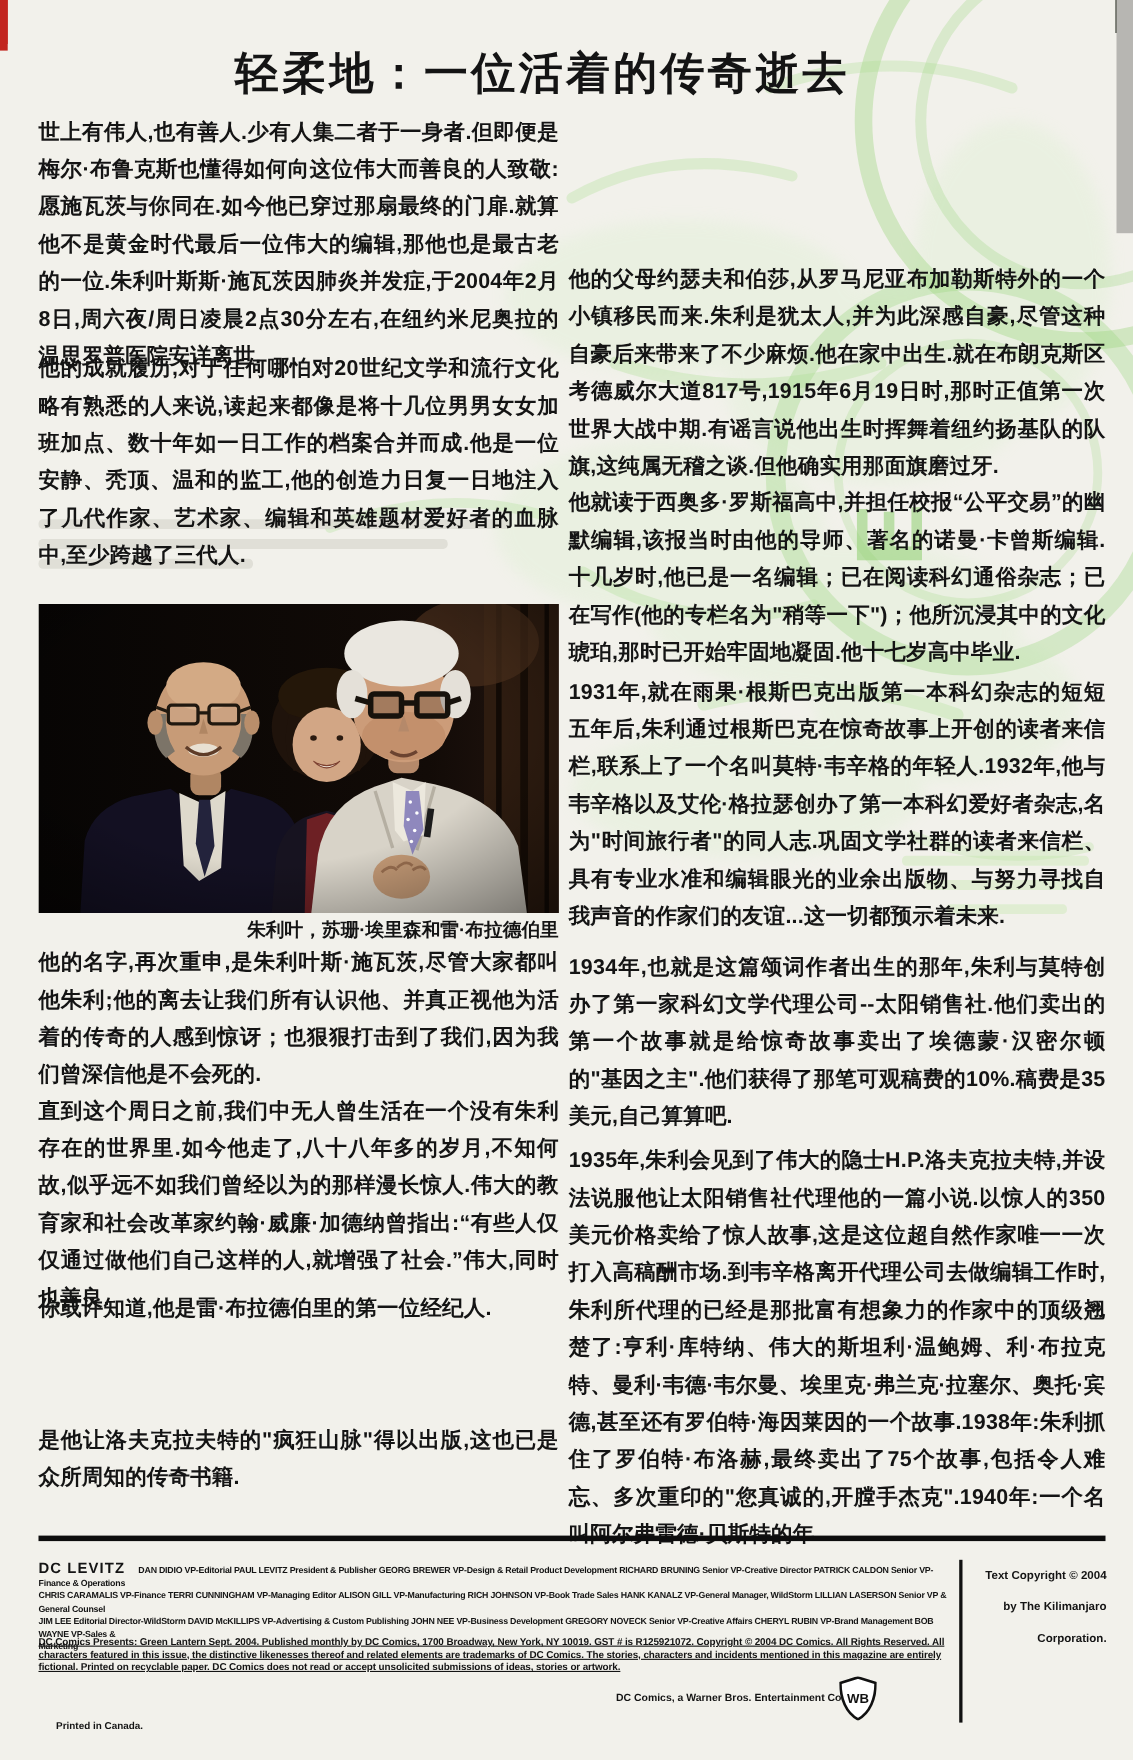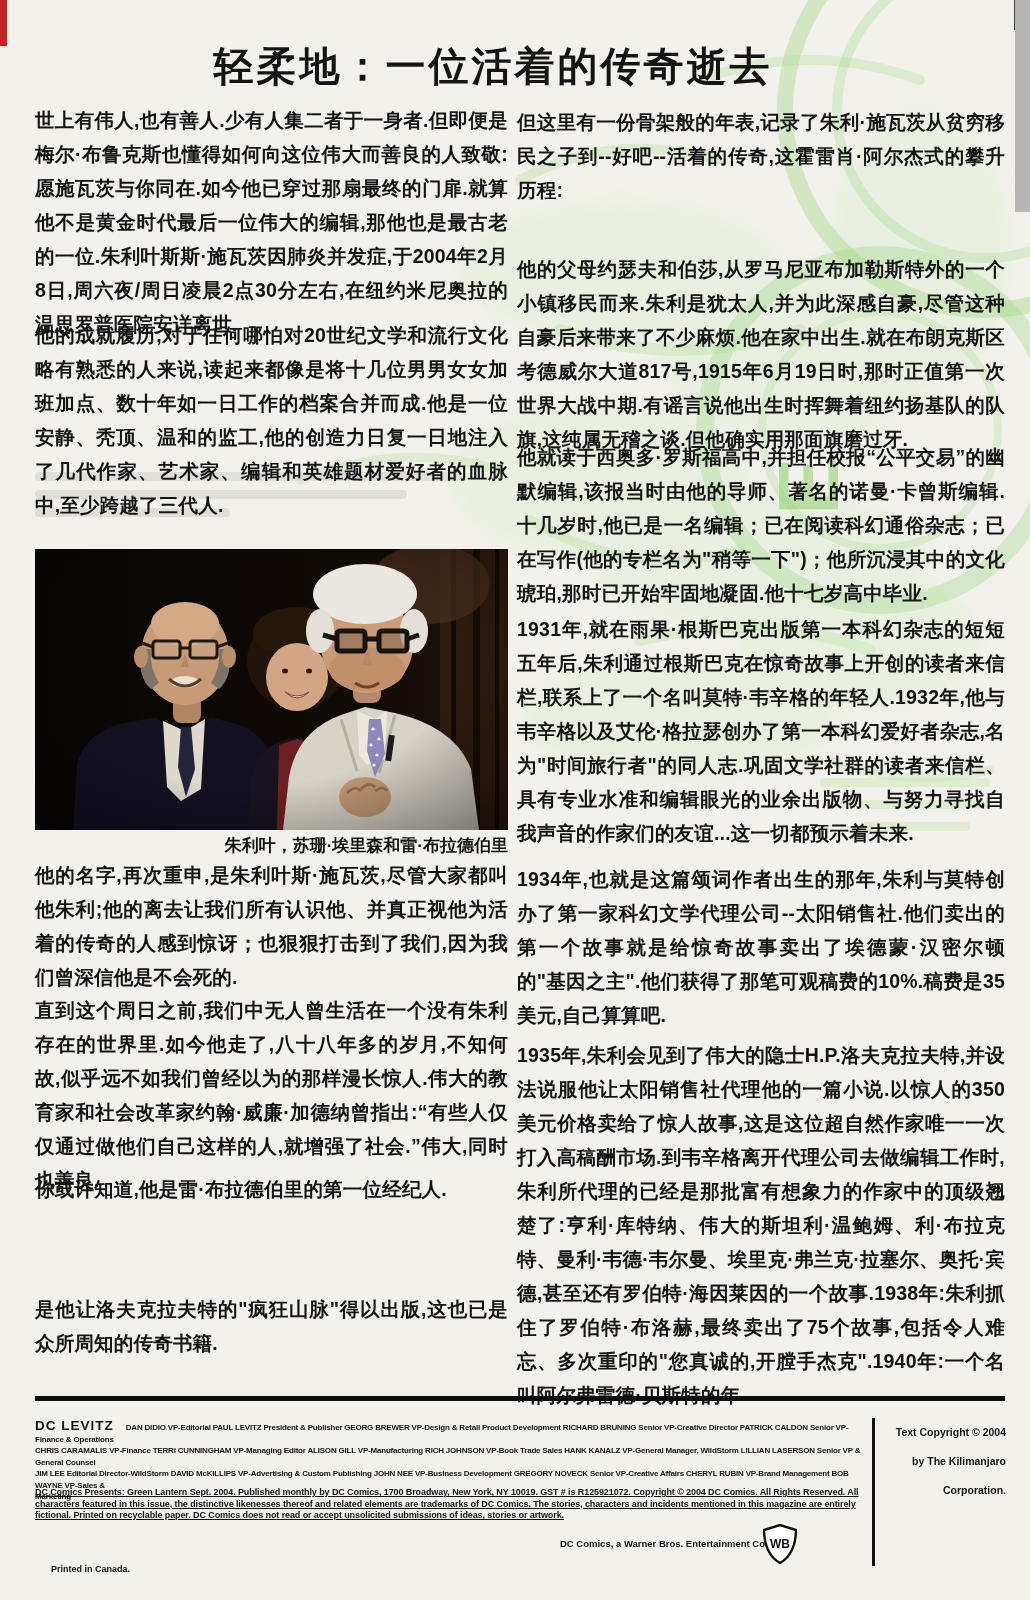--- a/index.html
+++ b/index.html
@@ -192,22 +192,21 @@
       <rect width="473" height="281" fill="url(#vig)"></rect>
     </svg>
   </figure>
   <div class="caption">朱利叶，苏珊·埃里森和雷·布拉德伯里</div>
 
   <p class="body colL" style="top:993px">直到这个周日之前,我们中无人曾生活在一个没有朱利存在的世界里.如今他走了,八十八年多的岁月,不知何故,似乎远不如我们曾经以为的那样漫长惊人.伟大的教育家和社会改革家约翰·威廉·加德纳曾指出:“有些人仅仅通过做他们自己这样的人,就增强了社会.”伟大,同时也善良.</p>
   <p class="body colL" style="top:858px">他的名字,再次重申,是朱利叶斯·施瓦茨,尽管大家都叫他朱利;他的离去让我们所有认识他、并真正视他为活着的传奇的人感到惊讶；也狠狠打击到了我们,因为我们曾深信他是不会死的.</p>
   <p class="body colL" style="top:1172px">你或许知道,他是雷·布拉德伯里的第一位经纪人.</p>
   <p class="body colL" style="top:1292px">是他让洛夫克拉夫特的"疯狂山脉"得以出版,这也已是众所周知的传奇书籍.</p>
 
-  <p class="body colR" style="top:105px">但这里有一份骨架般的年表,记录了朱利·施瓦茨从贫穷移民之子到--好吧--活着的传奇,这霍雷肖·阿尔杰式的攀升历程:</p>
-  <p class="body colR" style="top:252px">他的父母约瑟夫和伯莎,从罗马尼亚布加勒斯特外的一个小镇移民而来.朱利是犹太人,并为此深感自豪,尽管这种自豪后来带来了不少麻烦.他在家中出生.就在布朗克斯区考德威尔大道817号,1915年6月19日时,那时正值第一次世界大战中期.有谣言说他出生时挥舞着纽约扬基队的队旗,这纯属无稽之谈.但他确实用那面旗磨过牙.</p>
+  <p class="body colR" style="top:237px">他的父母约瑟夫和伯莎,从罗马尼亚布加勒斯特外的一个小镇移民而来.朱利是犹太人,并为此深感自豪,尽管这种自豪后来带来了不少麻烦.他在家中出生.就在布朗克斯区考德威尔大道817号,1915年6月19日时,那时正值第一次世界大战中期.有谣言说他出生时挥舞着纽约扬基队的队旗,这纯属无稽之谈.但他确实用那面旗磨过牙.</p>
   <p class="body colR" style="top:440px">他就读于西奥多·罗斯福高中,并担任校报“公平交易”的幽默编辑,该报当时由他的导师、著名的诺曼·卡曾斯编辑.十几岁时,他已是一名编辑；已在阅读科幻通俗杂志；已在写作(他的专栏名为"稍等一下")；他所沉浸其中的文化琥珀,那时已开始牢固地凝固.他十七岁高中毕业.</p>
   <p class="body colR" style="top:612px">1931年,就在雨果·根斯巴克出版第一本科幻杂志的短短五年后,朱利通过根斯巴克在惊奇故事上开创的读者来信栏,联系上了一个名叫莫特·韦辛格的年轻人.1932年,他与韦辛格以及艾伦·格拉瑟创办了第一本科幻爱好者杂志,名为"时间旅行者"的同人志.巩固文学社群的读者来信栏、具有专业水准和编辑眼光的业余出版物、与努力寻找自我声音的作家们的友谊...这一切都预示着未来.</p>
   <p class="body colR" style="top:862px">1934年,也就是这篇颂词作者出生的那年,朱利与莫特创办了第一家科幻文学代理公司--太阳销售社.他们卖出的第一个故事就是给惊奇故事卖出了埃德蒙·汉密尔顿的"基因之主".他们获得了那笔可观稿费的10%.稿费是35美元,自己算算吧.</p>
   <p class="body colR" style="top:1038px">1935年,朱利会见到了伟大的隐士H.P.洛夫克拉夫特,并设法说服他让太阳销售社代理他的一篇小说.以惊人的350美元价格卖给了惊人故事,这是这位超自然作家唯一一次打入高稿酬市场.到韦辛格离开代理公司去做编辑工作时,朱利所代理的已经是那批富有想象力的作家中的顶级翘楚了:亨利·库特纳、伟大的斯坦利·温鲍姆、利·布拉克特、曼利·韦德·韦尔曼、埃里克·弗兰克·拉塞尔、奥托·宾德,甚至还有罗伯特·海因莱因的一个故事.1938年:朱利抓住了罗伯特·布洛赫,最终卖出了75个故事,包括令人难忘、多次重印的"您真诚的,开膛手杰克".1940年:一个名叫阿尔弗雷德·贝斯特的年</p>
 
   <div class="rule"></div>
 
   <div class="credits">
     <span class="dc">DC LEVITZ</span>
     <span>DAN DIDIO VP-Editorial  PAUL LEVITZ President &amp; Publisher  GEORG BREWER VP-Design &amp; Retail Product Development  RICHARD BRUNING Senior VP-Creative Director  PATRICK CALDON Senior VP-Finance &amp; Operations</span><br>

